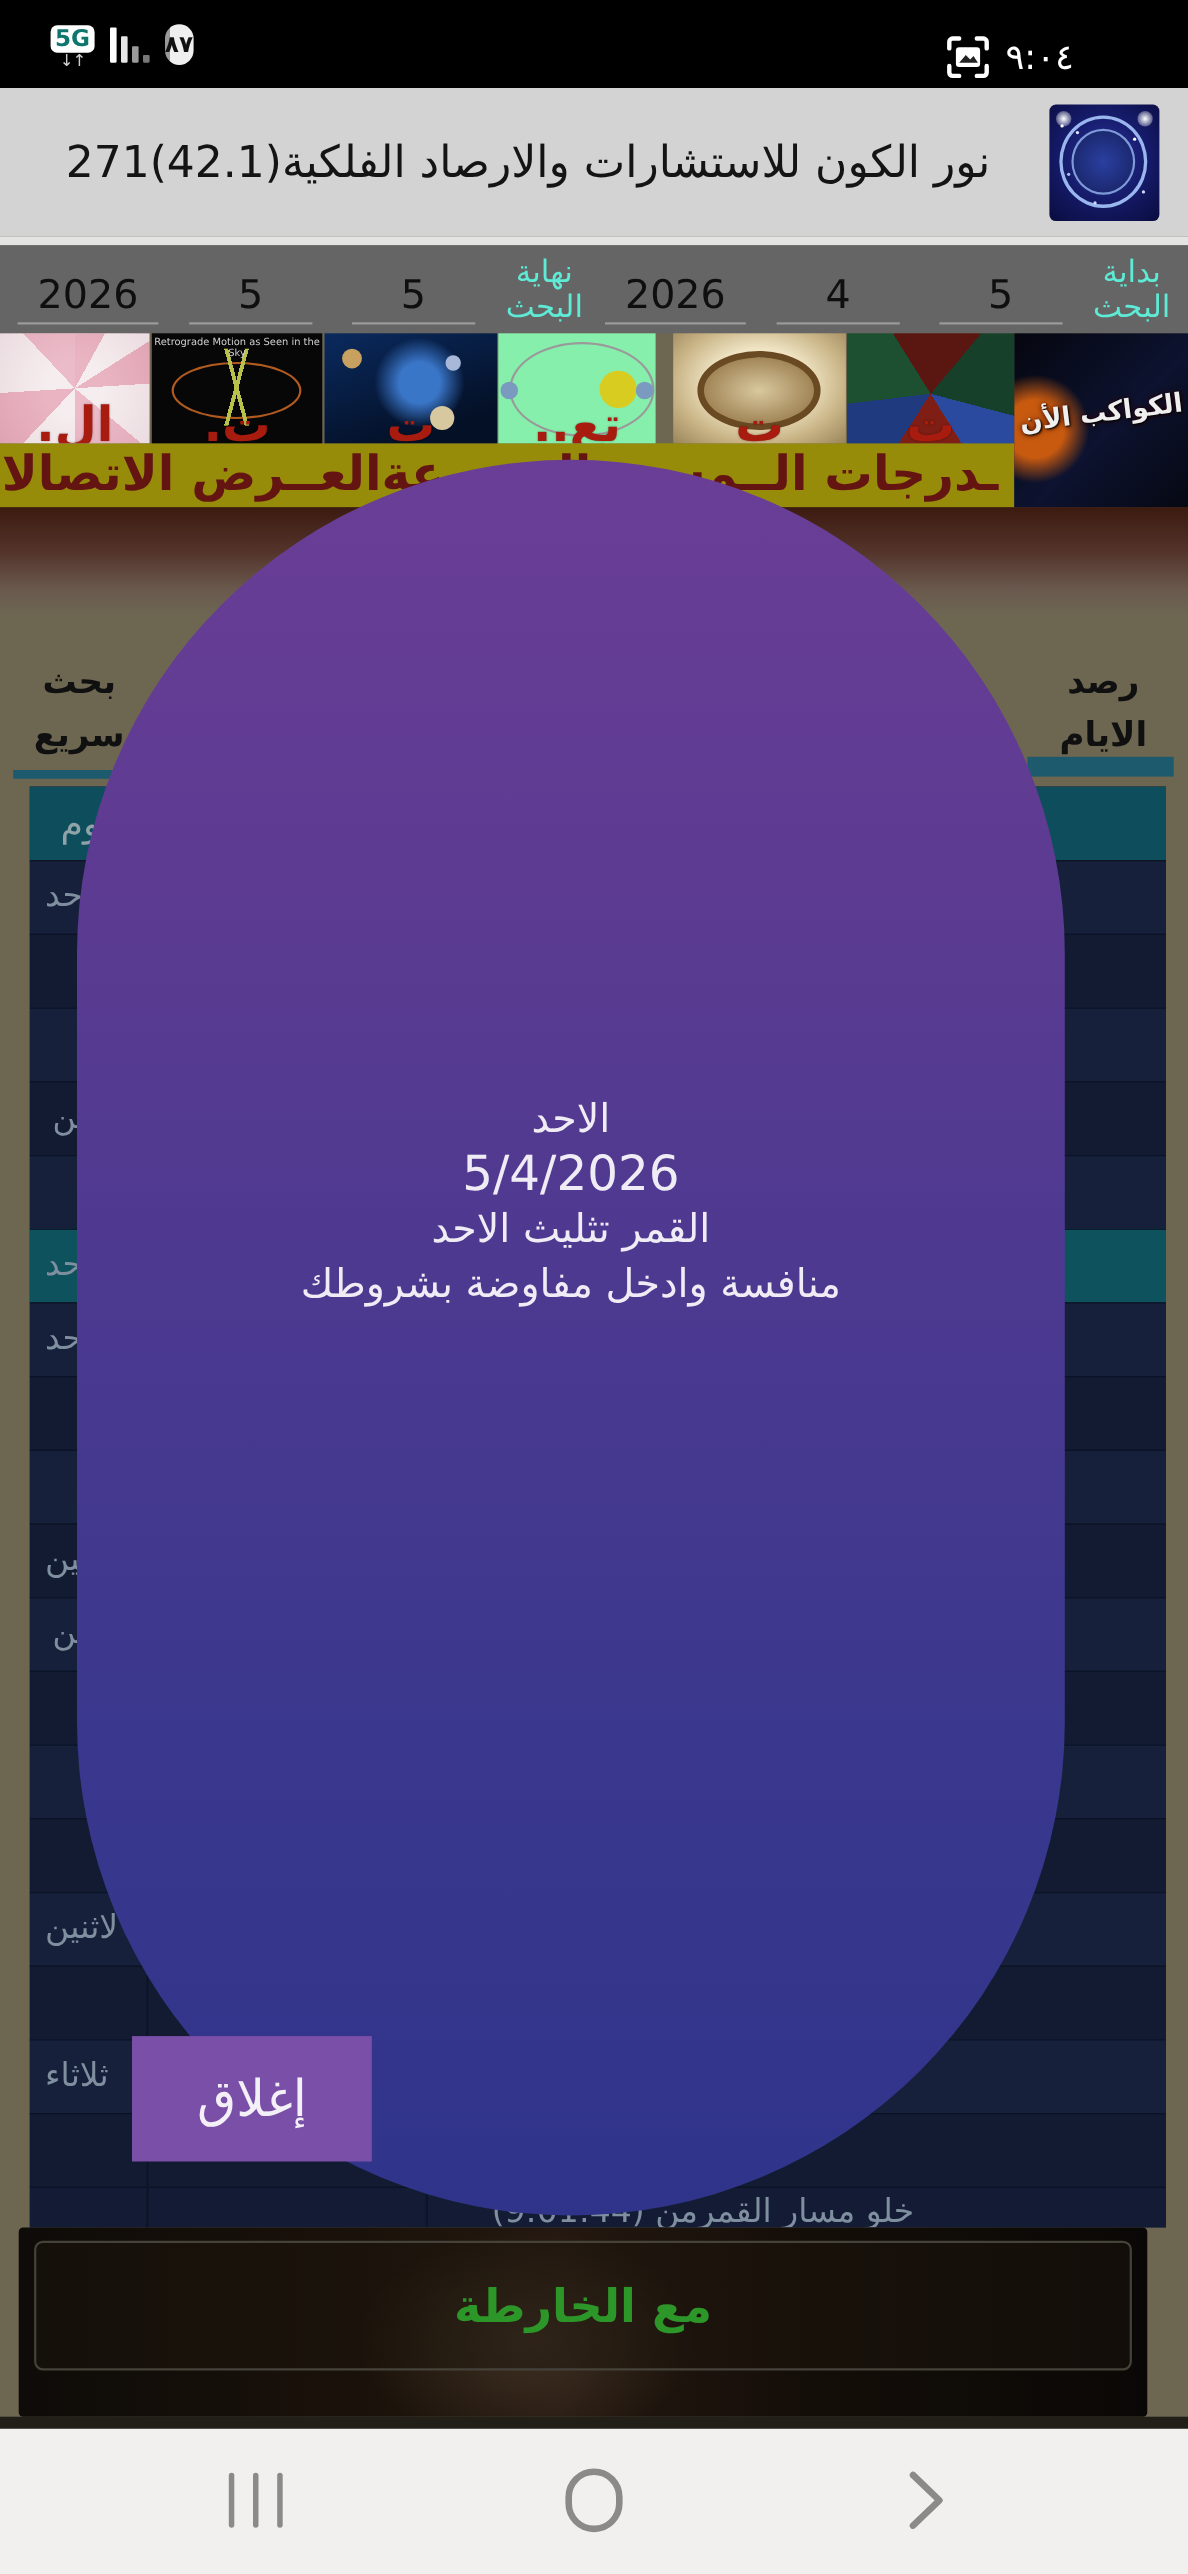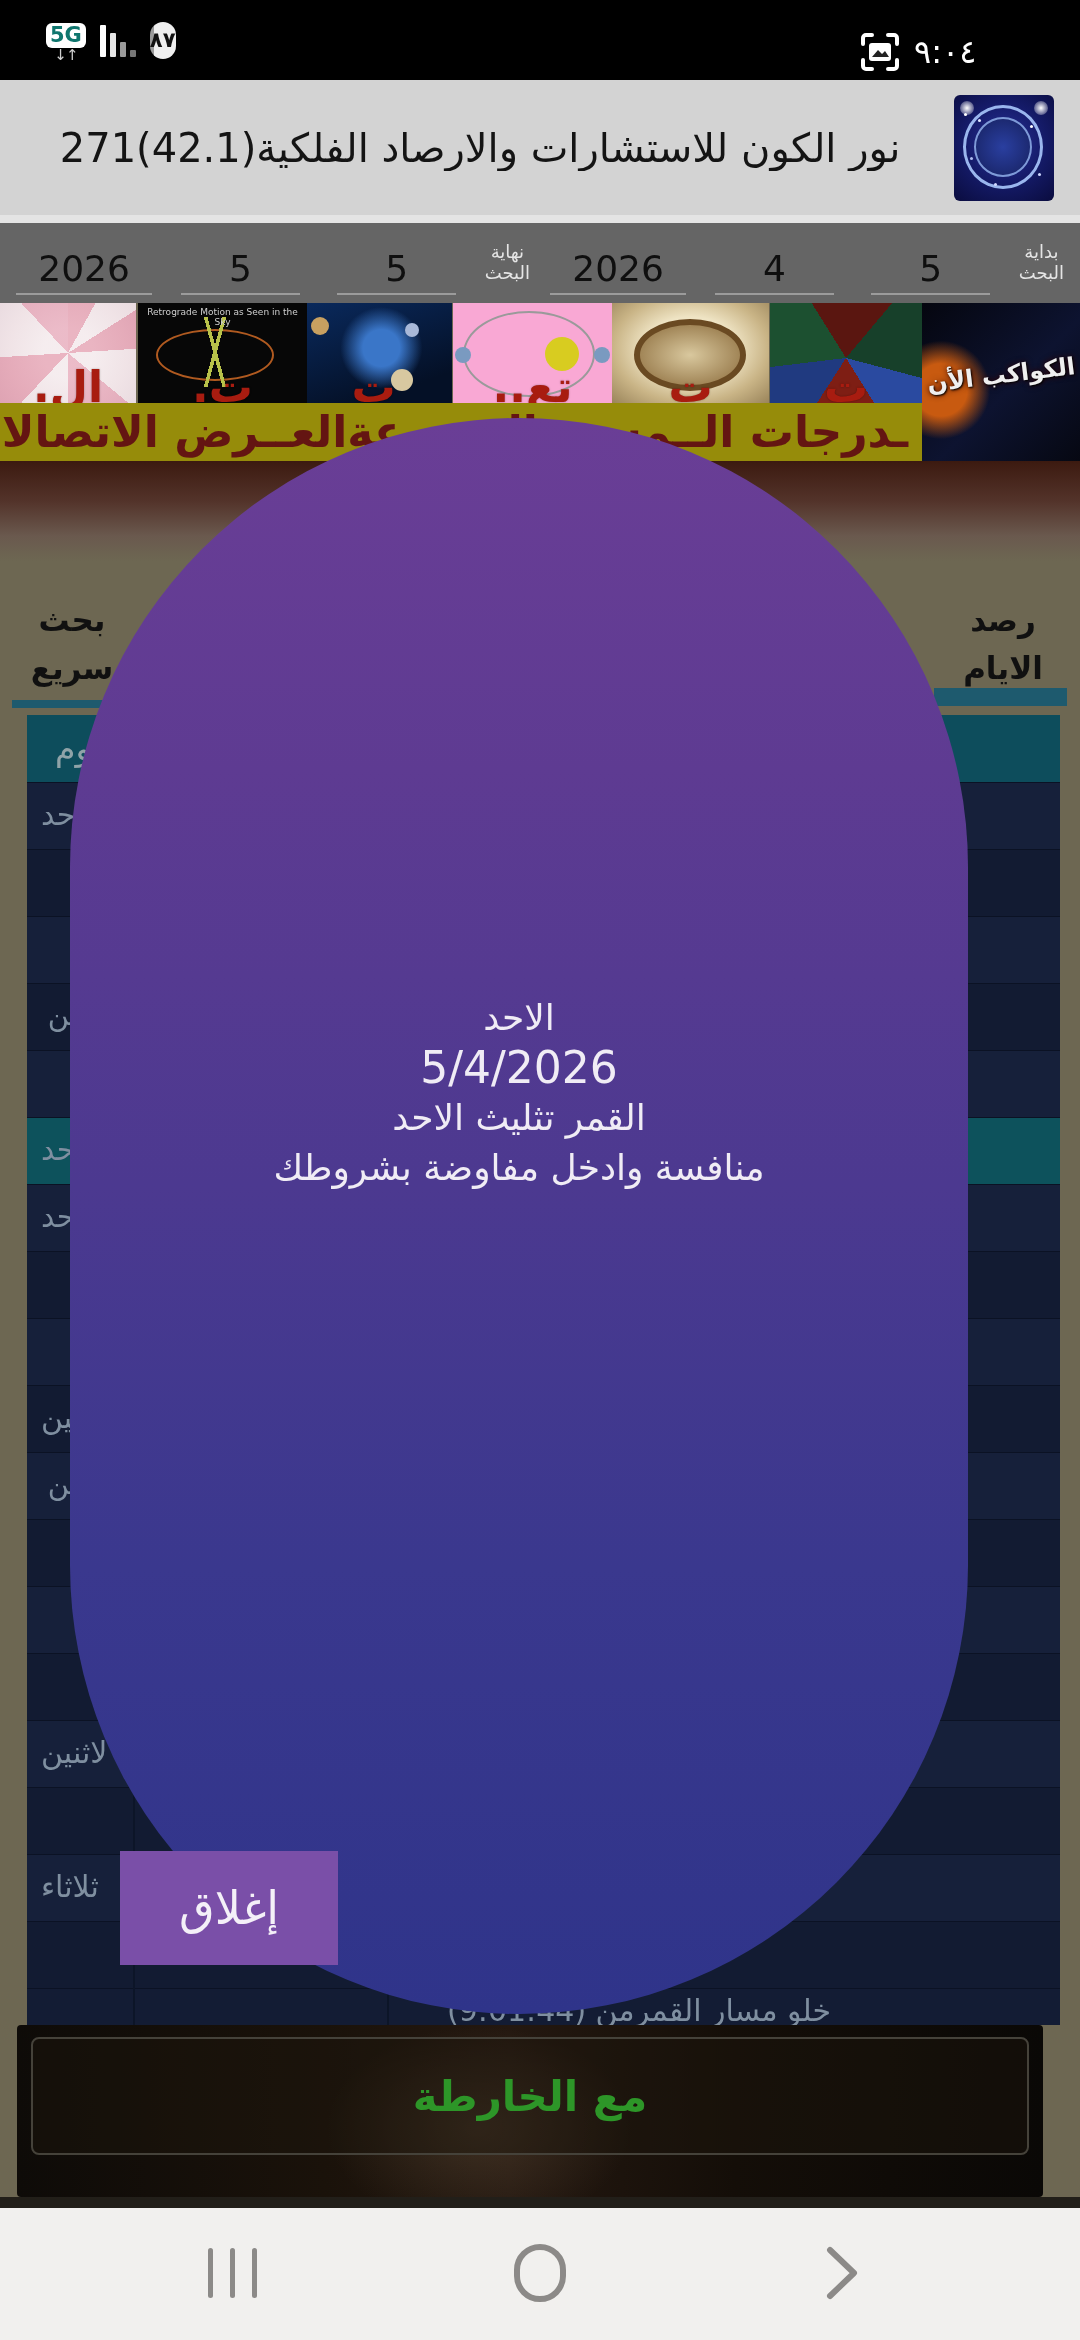--- a/index.html
+++ b/index.html
@@ -33,43 +33,43 @@
   .appicon .glow1,.appicon .glow2{position:absolute;width:14px;height:14px;border-radius:50%;background:radial-gradient(circle,#fff, rgba(150,180,255,0));}
   .appicon .glow1{left:6px;top:6px;}
   .appicon .glow2{right:6px;top:6px;}
   .apptitle-wrap{flex:1;display:flex;align-items:center;justify-content:center;gap:0;white-space:nowrap;overflow:hidden;}
   .apptitle{font-size:40px;color:#141414;}
   .appver{font-size:40px;color:#141414;direction:ltr;unicode-bidi:bidi-override;}
   .header-sep{position:absolute;top:215px;left:0;width:1080px;height:8px;background:#e4e4e4;z-index:5;}
 
   
   .daterow{position:absolute;top:223px;left:0;width:1080px;height:80px;background:#656565;z-index:5;display:flex;align-items:center;padding:0 10px;gap:8px;}
-  .dr-label{color:#e5e5e5;font-size:18px;line-height:1.15;text-align:center;flex:0 0 auto;padding:0 6px;}
+  .dr-label{color:#5eead4;font-size:28px;line-height:1.15;text-align:center;flex:0 0 auto;padding:0 6px;}
   .dr-field{flex:1 1 0;display:flex;flex-direction:column;align-items:center;justify-content:flex-end;height:64px;}
   .dr-val{color:#0f0f0f;font-size:36px;line-height:1;}
   .dr-underline{width:80%;height:2px;background:#9b9b9b;margin-top:6px;}
   .dr-field.wide .dr-underline{width:92%;}
 
   
   .gallery{position:absolute;top:303px;left:0;width:1080px;height:160px;z-index:6;}
   .tile{position:absolute;top:0;height:100px;overflow:hidden;}
   .tile .cap{position:absolute;bottom:-6px;left:0;right:0;text-align:center;color:#a81c10;font-weight:bold;font-size:44px;line-height:1;text-shadow:0 0 2px rgba(0,0,0,.35);}
   .tile .note{position:absolute;top:4px;left:0;right:0;text-align:center;color:#cfcfcf;font-size:9px;direction:ltr;}
   .t-space{left:922px;width:158px;height:158px;background:radial-gradient(circle at 12% 55%, #c85a10 0 16%, rgba(200,90,16,0) 30%), linear-gradient(135deg,#05060f,#0d1330 55%,#060812);}
   .t-space .wlabel{position:absolute;top:58px;left:4px;right:4px;color:#efefef;font-size:24px;font-weight:bold;text-align:center;transform:rotate(-7deg);text-shadow:1px 1px 2px #000,0 0 6px #300;}
   .t-chart{left:770px;width:152px;background:conic-gradient(from 40deg at 50% 55%, #17402a 0 18%, #2a4aa0 18% 30%, #7e1e14 30% 48%, #203a80 48% 62%, #1c5030 62% 80%, #5a1610 80% 100%);}
   .t-antique{left:612px;width:157px;background:radial-gradient(ellipse at 50% 45%, #efe4c4 0 40%, #c9b486 70%, #9a845a 100%);}
   .t-antique .ell{position:absolute;left:22px;top:16px;width:112px;height:72px;border-radius:50%;border:6px solid #6a4a22;background:radial-gradient(ellipse,#d9c89e,#8a6a3a);}
-  .t-diagram{left:453px;width:159px;background:#f9a8d4;}
+  .t-diagram{left:453px;width:143px;background:#86efac;}
   .t-diagram .circ{position:absolute;left:10px;top:8px;width:132px;height:86px;border-radius:50%;border:2px solid #9a9a9a;}
   .t-diagram .dot{position:absolute;left:92px;top:34px;width:34px;height:34px;border-radius:50%;background:#d8cc20;}
   .t-diagram .enddot{position:absolute;width:16px;height:16px;border-radius:50%;background:#7a9ac0;top:44px;}
   .t-planets{left:295px;width:157px;background:radial-gradient(circle at 55% 45%, #3a76c8 0 18%, rgba(20,60,120,0) 40%), linear-gradient(160deg,#0a2a5e,#041026 80%);}
   .t-planets .p{position:absolute;border-radius:50%;}
-  .t-retro{left:138px;width:169px;background:#070707;}
+  .t-retro{left:138px;width:155px;background:#070707;}
   .t-retro .orb{position:absolute;left:18px;top:26px;width:118px;height:52px;border:2px solid #b05a20;border-radius:50%;}
   .t-retro .lines{position:absolute;left:40px;top:14px;width:74px;height:70px;background:linear-gradient(75deg, transparent 48%, #b8c24a 48% 52%, transparent 52%), linear-gradient(105deg, transparent 48%, #b8c24a 48% 52%, transparent 52%);}
   .t-wheel{left:0;width:136px;background:radial-gradient(circle at 50% 50%, #f2e8ea 0 30%, #d8b8c0 70%, #b890a0 100%);}
   .t-wheel .sect{position:absolute;inset:0;background:conic-gradient(#e8a8b8 0 8%, #f6eef0 8% 16%, #e8a8b8 16% 24%, #f6eef0 24% 36%, #eab0c0 36% 50%, #f6eef0 50% 62%, #e8a8b8 62% 74%, #f6eef0 74% 88%, #eab0c0 88% 100%);opacity:.8;}
 
   
   .banner{position:absolute;top:403px;left:0;width:922px;height:58px;background:#968c0a;z-index:5;display:flex;align-items:center;justify-content:space-between;padding:0 14px;overflow:hidden;white-space:nowrap;}
   .banner span{color:#641512;font-weight:bold;font-size:44px;line-height:1;}
 
   

